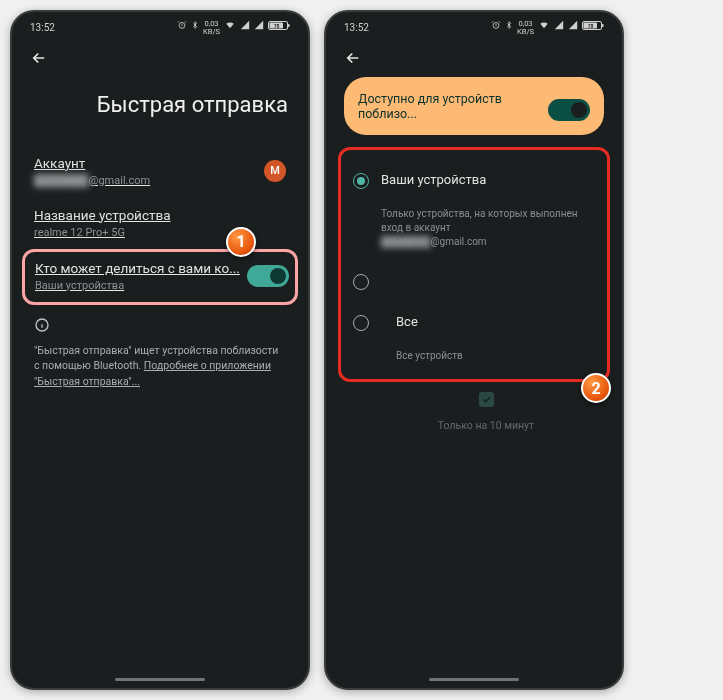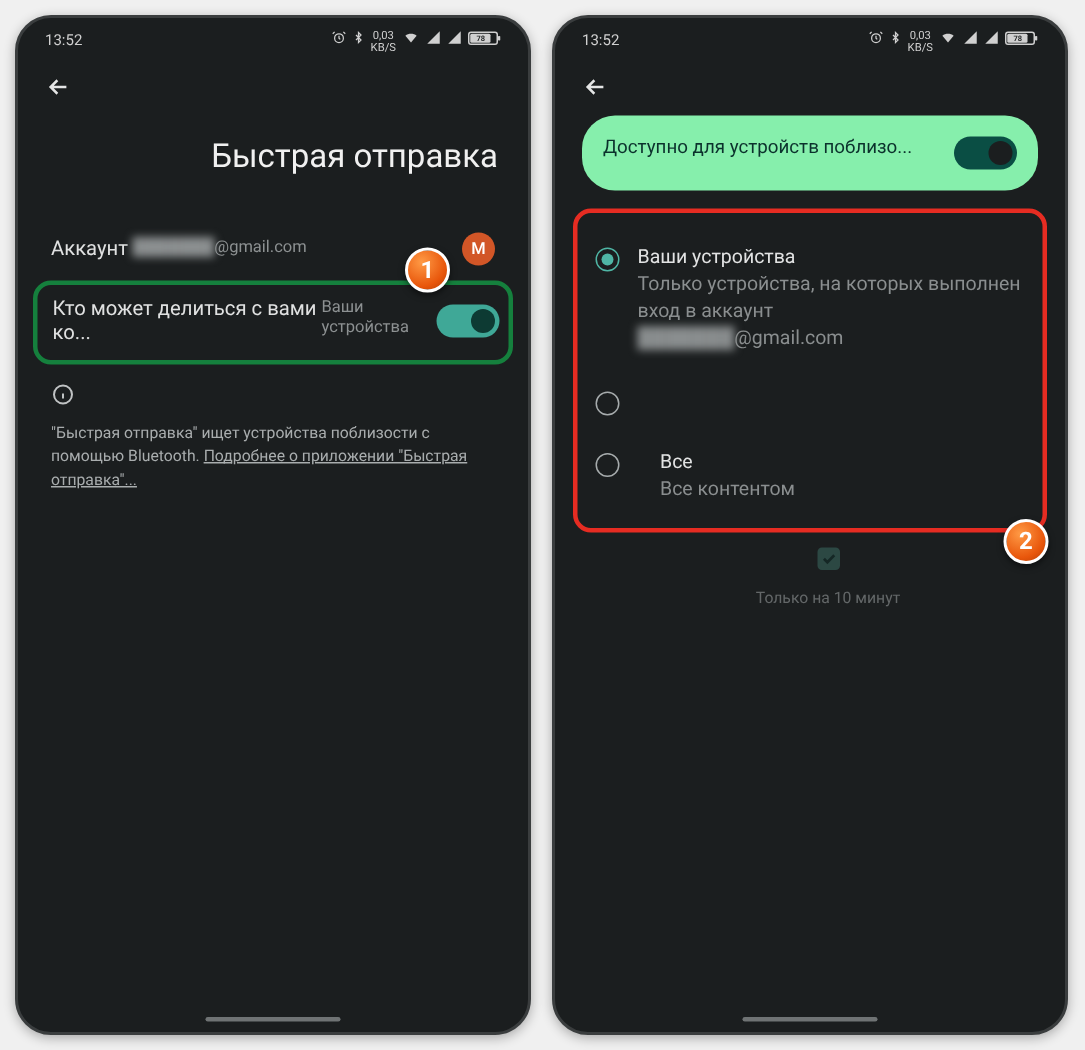--- a/index.html
+++ b/index.html
@@ -6,21 +6,21 @@
   body {
     background: #f0f0f0;
     font-family: -apple-system, Roboto, "Segoe UI", Arial, sans-serif;
     width: 723px;
     height: 700px;
     display: flex;
     gap: 14px;
     padding: 10px;
   }
   .phone {
-    width: 344px;
+    width: 300px;
     height: 680px;
     background: #1b1e1f;
     border-radius: 24px;
     border: 2px solid #3a3d3e;
     box-shadow: 0 2px 8px rgba(0,0,0,0.3);
     color: #e4e5e5;
     position: relative;
     overflow: hidden;
     display: flex;
     flex-direction: column;
@@ -51,21 +51,21 @@
     line-height: 1.25;
     text-align: right;
   }
   .content { padding: 0 18px; flex: 1; position: relative; }
   .row {
     display: flex;
     align-items: center;
     justify-content: space-between;
     padding: 10px 4px;
   }
-  .row-col { display: flex; flex-direction: row; gap: 3px; }
+  .row-col { display: flex; flex-direction: column; gap: 3px; text-decoration: underline; }
   .row-label { font-size: 13.5px; color: #e0e1e1; }
   .row-sub { font-size: 11px; color: #8d9192; }
   .avatar {
     width: 22px; height: 22px; border-radius: 50%;
     background: #d25627; color: #fff;
     display: flex; align-items: center; justify-content: center;
     font-size: 11px; font-weight: 500;
   }
   .info-icon {
     padding: 12px 4px 6px 4px;
@@ -84,21 +84,21 @@
     flex-shrink: 0;
   }
   .toggle::after {
     content: ""; position: absolute; width: 16px; height: 16px;
     border-radius: 50%; background: #1b1e1f;
     top: 3px; right: 3px;
   }
   .toggle.teal { background: #3fa897; }
   .toggle.teal::after { background: #0d3a33; }
   .highlight-box {
-    border: 3px solid #15803d;
+    border: 3px solid #fca5a5;
     border-radius: 12px;
     padding: 8px 6px 10px 10px;
     margin-left: -8px;
     margin-right: -8px;
     display: flex;
     align-items: center;
     justify-content: space-between;
     position: relative;
   }
   .highlight-box-2 {
@@ -113,26 +113,26 @@
     width: 30px; height: 30px; border-radius: 50%;
     background: radial-gradient(circle at 35% 30%, #ff9a45, #e8560b 65%, #b33d04);
     border: 2px solid #fff;
     color: #fff;
     font-size: 16px; font-weight: 700;
     display: flex; align-items: center; justify-content: center;
     box-shadow: 0 2px 4px rgba(0,0,0,0.5);
     z-index: 5;
   }
   .nearby-chip {
-    background: #86efac;
+    background: #fdba74;
     color: #0b312c;
     border-radius: 22px;
     padding: 14px 14px;
     display: flex;
-    align-items: flex-start;
+    align-items: flex-end;
     justify-content: space-between;
     font-size: 12.5px;
     margin-bottom: 4px;
   }
   .radio-row {
     display: flex;
     align-items: flex-start;
     gap: 12px;
     padding: 10px 4px 14px 4px;
   }
@@ -142,21 +142,21 @@
     flex-shrink: 0;
     margin-top: 1px;
     position: relative;
   }
   .radio.sel { border-color: #4fb6a5; }
   .radio.sel::after {
     content: ""; position: absolute; inset: 3px;
     border-radius: 50%; background: #4fb6a5;
   }
   .radio-label { font-size: 13px; color: #e2e3e3; }
-  .radio-sub { font-size: 13px; color: #8a8e8f; line-height: 1.4; margin-top: 2px; }
+  .radio-sub { font-size: 10px; color: #8a8e8f; line-height: 1.4; margin-top: 20px; }
   .radio-sub .u { text-decoration: underline; color: #9ea3a4; }
   .checkbox-row {
     display: flex; align-items: center; gap: 12px;
     padding: 10px 4px 0 28px;
     opacity: 0.55;
     flex-direction: column;
   }
   .checkbox {
     width: 15px; height: 15px; border-radius: 3px;
     background: #3a6b62;
@@ -214,20 +214,26 @@
   </div>
   <div class="page-title">Быстрая отправка</div>
   <div class="content">
     <div class="row">
       <div class="row-col">
         <span class="row-label">Аккаунт</span>
         <span class="row-sub"><span class="blurred">███████</span><span>@gmail.com</span></span>
       </div>
       <div class="avatar">M</div>
     </div>
+    <div class="row">
+      <div class="row-col">
+        <span class="row-label">Название устройства</span>
+        <span class="row-sub">realme 12 Pro+ 5G</span>
+      </div>
+    </div>
     <div style="position:relative;">
       <div class="badge" style="top:-22px; right:34px;">1</div>
       <div class="highlight-box">
         <div class="row-col" style="flex:1;">
           <span class="row-label">Кто может делиться с вами ко...</span>
           <span class="row-sub">Ваши устройства</span>
         </div>
         <div class="toggle teal"></div>
       </div>
     </div>
@@ -294,21 +300,21 @@
           </div>
         </div>
       </div>
       <div class="radio-row">
         <div class="radio"></div>
       </div>
       <div class="radio-row" style="padding-bottom:6px;gap:27px;">
         <div class="radio"></div>
         <div>
           <div class="radio-label">Все</div>
-          <div class="radio-sub">Все контентом</div>
+          <div class="radio-sub">Все устройств</div>
         </div>
       </div>
       <div class="badge" style="bottom:-24px; right:-4px;">2</div>
     </div>
     <div class="checkbox-row">
       <div class="checkbox">
         <svg width="11" height="11" viewBox="0 0 24 24" fill="none" stroke="#11302b" stroke-width="4">
             <path d="M5 12l5 5L20 7"></path>
           </svg>
       </div>

